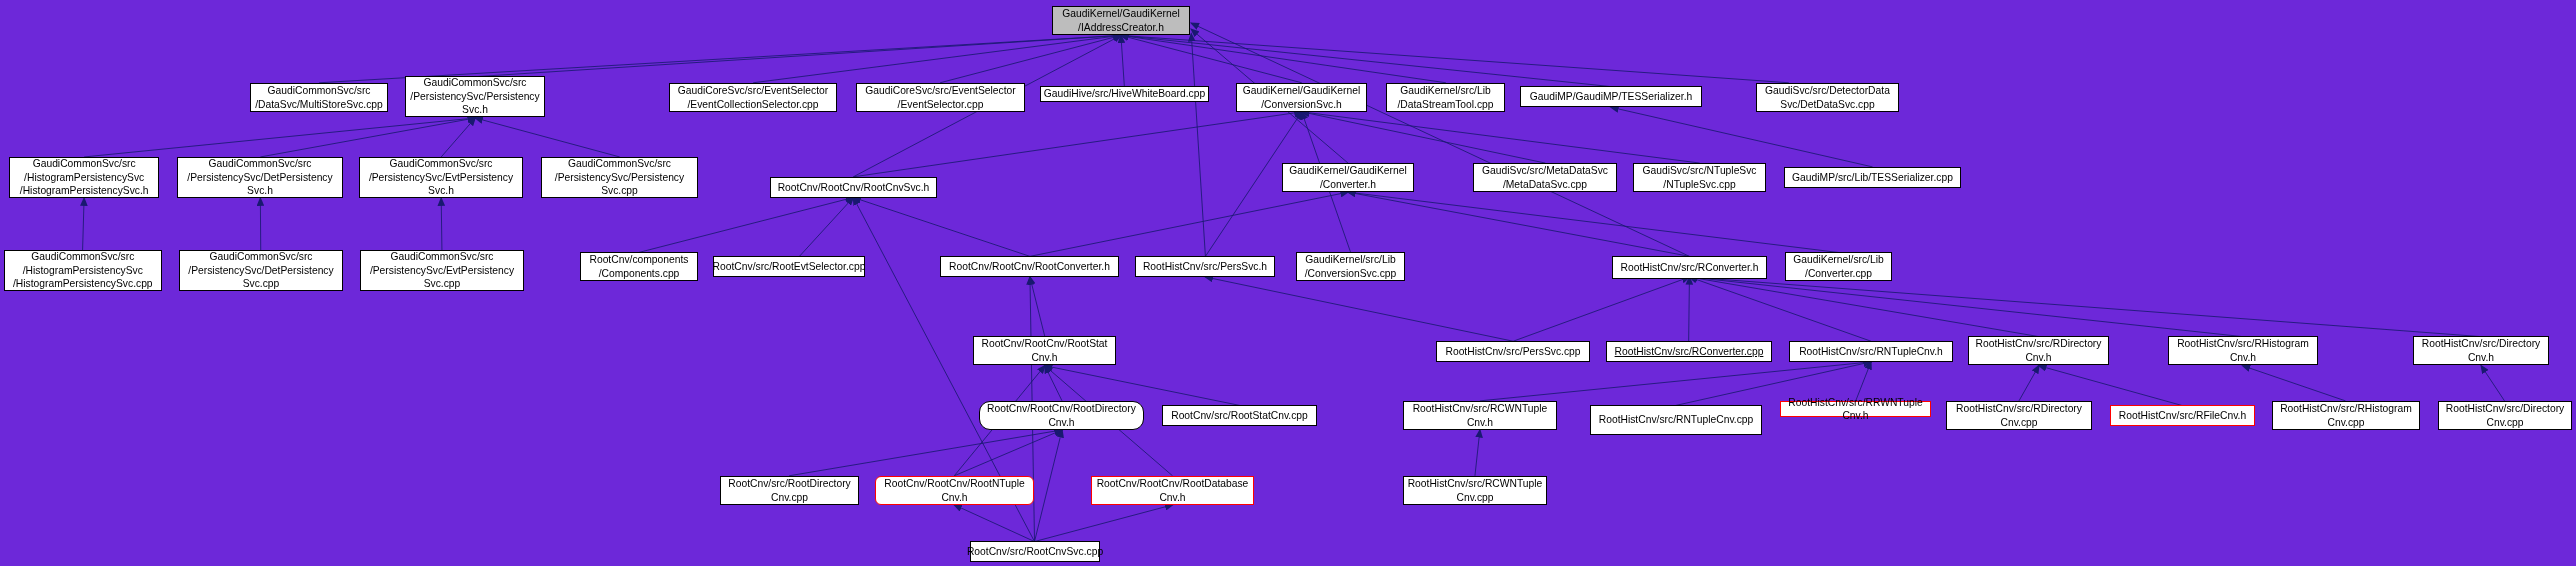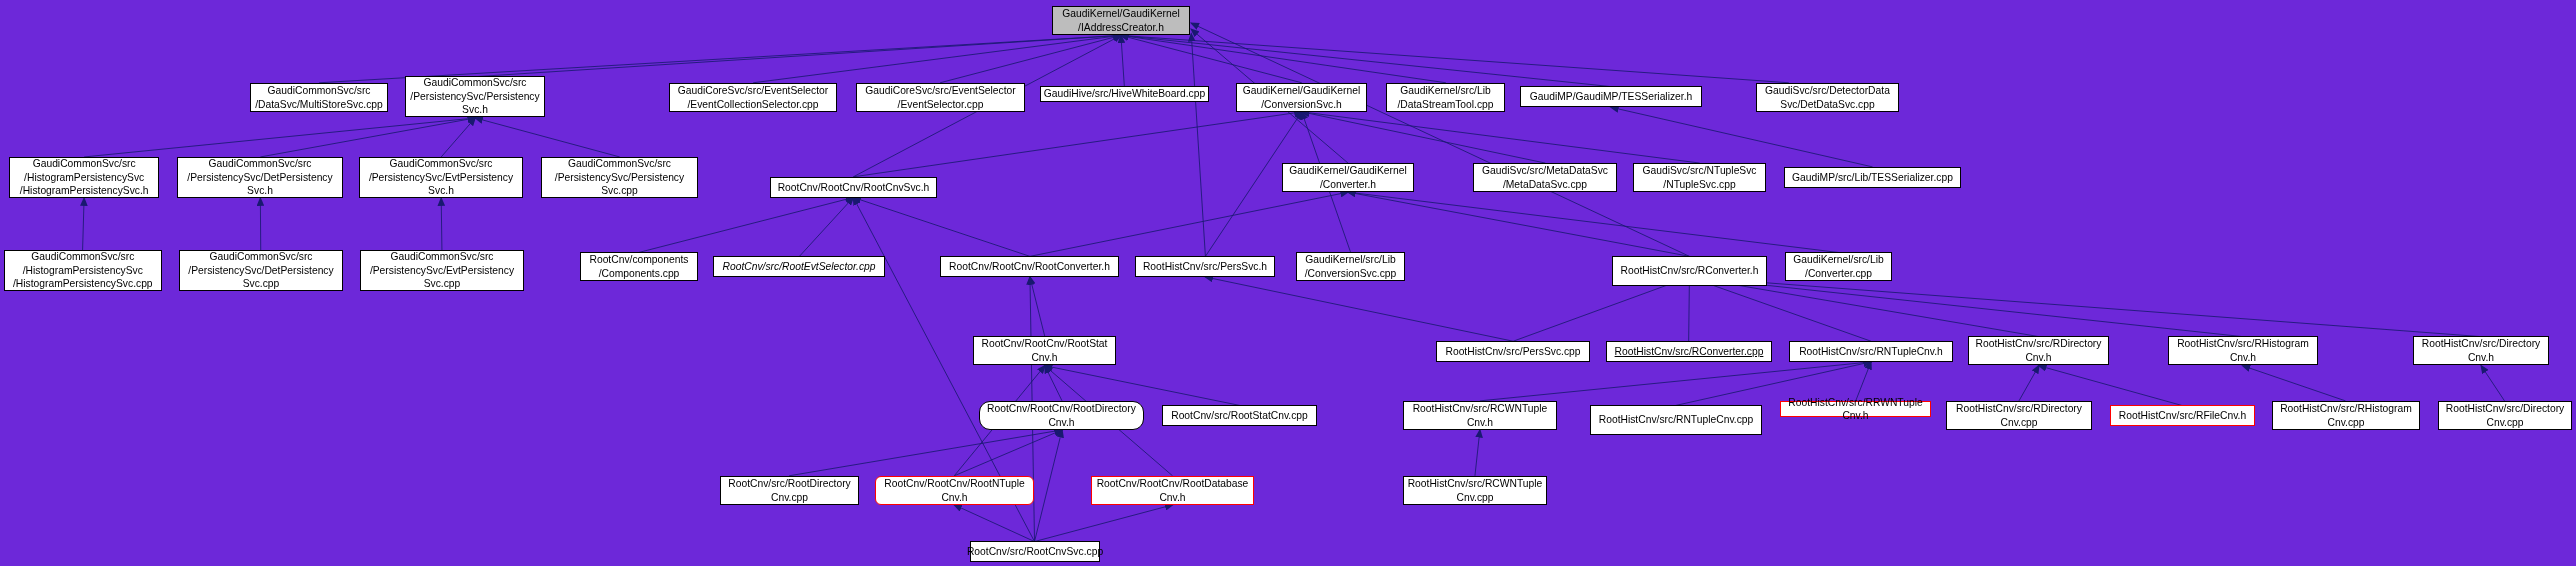--- a/index.html
+++ b/index.html
@@ -133,26 +133,26 @@
 /HistogramPersistencySvc
 /HistogramPersistencySvc.cpp</div>
       <div class="node" style="left: 179px; top: 250px; width: 164px; height: 41px;">GaudiCommonSvc/src
 /PersistencySvc/DetPersistency
 Svc.cpp</div>
       <div class="node" style="left: 360px; top: 250px; width: 164px; height: 41px;">GaudiCommonSvc/src
 /PersistencySvc/EvtPersistency
 Svc.cpp</div>
       <div class="node" style="left: 580px; top: 252px; width: 118px; height: 29px;">RootCnv/components
 /Components.cpp</div>
-      <div class="node" style="left: 713px; top: 256px; width: 172px; height: 20.6px; font-style: italic;">RootCnv/src/RootEvtSelector.cpp</div>
+      <div class="node" style="left: 713px; top: 256px; width: 152px; height: 20.6px;">RootCnv/src/RootEvtSelector.cpp</div>
       <div class="node" style="left: 940px; top: 256px; width: 179px; height: 20.6px;">RootCnv/RootCnv/RootConverter.h</div>
       <div class="node" style="left: 1135px; top: 256px; width: 140px; height: 20.6px;">RootHistCnv/src/PersSvc.h</div>
       <div class="node" style="left: 1296px; top: 252px; width: 109px; height: 29px;">GaudiKernel/src/Lib
 /ConversionSvc.cpp</div>
-      <div class="node" style="left: 1612px; top: 256px; width: 155px; height: 30px;">RootHistCnv/src/RConverter.h</div>
+      <div class="node" style="left: 1612px; top: 256px; width: 155px; height: 23px;">RootHistCnv/src/RConverter.h</div>
       <div class="node" style="left: 1785px; top: 252px; width: 107px; height: 29px;">GaudiKernel/src/Lib
 /Converter.cpp</div>
       <div class="node" style="left: 973px; top: 336px; width: 143px; height: 29px;">RootCnv/RootCnv/RootStat
 Cnv.h</div>
       <div class="node" style="left: 1436px; top: 341px; width: 154px; height: 20.6px;">RootHistCnv/src/PersSvc.cpp</div>
       <div class="node" style="left: 1606px; top: 341px; width: 166px; height: 20.6px; text-decoration: underline;">RootHistCnv/src/RConverter.cpp</div>
       <div class="node" style="left: 1789px; top: 341px; width: 164px; height: 20.6px;">RootHistCnv/src/RNTupleCnv.h</div>
       <div class="node" style="left: 1968px; top: 336px; width: 141px; height: 29px;">RootHistCnv/src/RDirectory
 Cnv.h</div>
       <div class="node" style="left: 2168px; top: 336px; width: 150px; height: 29px;">RootHistCnv/src/RHistogram

